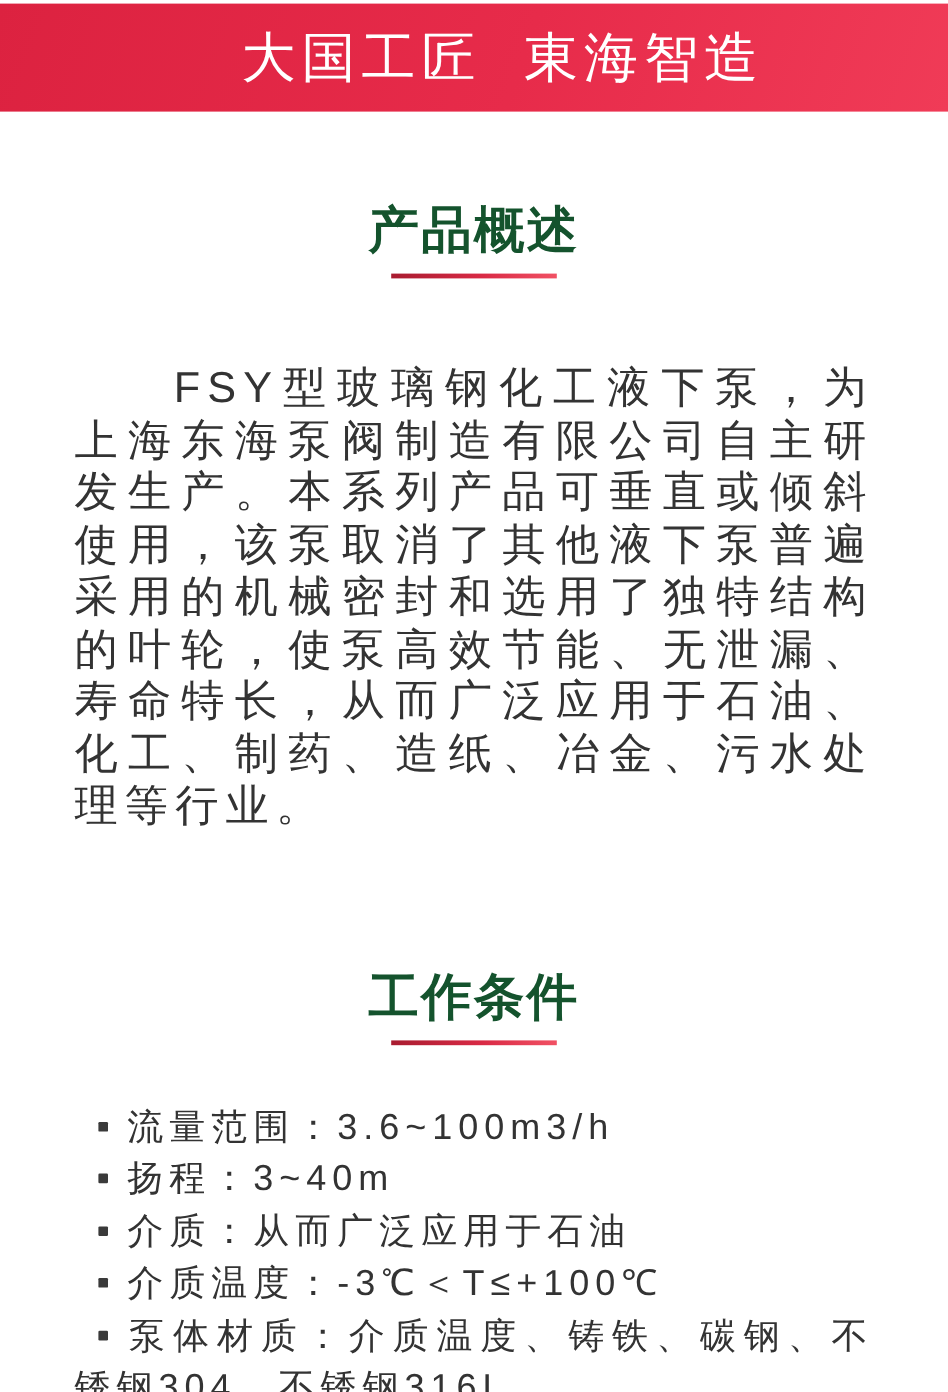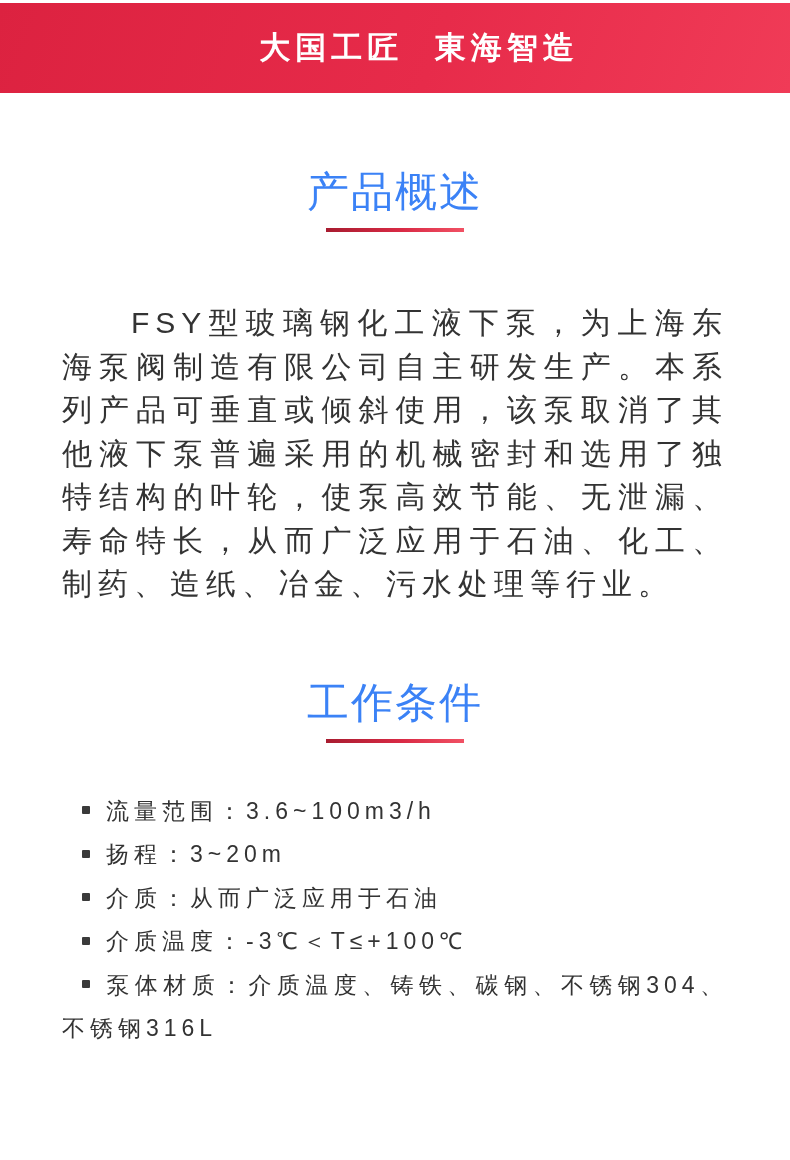--- a/index.html
+++ b/index.html
@@ -18,67 +18,67 @@
     margin-top: 3px;
     width: 790px;
     height: 90px;
     background: linear-gradient(110deg, #dc2240 0%, #e72b4a 55%, #f03b57 100%);
     display: flex;
     align-items: center;
     justify-content: center;
   }
   .banner-title {
     color: #ffffff;
-    font-size: 31px;
-    font-weight: 700;
+    font-size: 45px;
+    font-weight: 400;
     letter-spacing: 5px;
     word-spacing: 18px;
     white-space: nowrap;
     margin-left: 48px;
   }
 
   
   .section-head { text-align: center; }
   .section-head.first { margin-top: 73px; }
-  .section-head.second { margin-top: 71px; }
+  .section-head.second { margin-top: 112px; }
   .section-title {
     font-size: 42px;
     line-height: 52px;
-    font-weight: 400;
+    font-weight: 700;
     letter-spacing: 2px;
-    color: #3b82f6;
+    color: #14532d;
   }
   .title-underline {
     width: 138px;
     height: 4px;
     margin: 10px auto 0 auto;
     background: linear-gradient(to right, #a81c30 0%, #d92a45 55%, #f15164 100%);
   }
 
   
   .content { padding: 0 62px; }
   .overview-paragraph {
     margin-top: 69px;
-    font-size: 30px;
+    font-size: 36px;
     line-height: 43.5px;
     letter-spacing: 6px;
     color: #333;
     text-align: justify;
     text-justify: inter-character;
     line-break: anywhere;
     text-indent: 2.3em;
   }
 
   
   .conditions-list {
     margin-top: 47px;
     list-style: none;
   }
   .conditions-list li {
-    font-size: 23px;
+    font-size: 30px;
     line-height: 43.5px;
     letter-spacing: 5px;
     color: #333;
     text-align: justify;
     text-justify: inter-character;
     line-break: anywhere;
   }
   .bullet {
     display: inline-block;
     width: 8px;
@@ -106,18 +106,18 @@
 </div>
 
 <div class="section-head second">
   <div class="section-title">工作条件</div>
   <div class="title-underline"></div>
 </div>
 
 <div class="content">
   <ul class="conditions-list">
     <li><span class="bullet"></span><span>流量范围：3.6~100m3/h</span></li>
-    <li><span class="bullet"></span><span>扬程：3~20m</span></li>
+    <li><span class="bullet"></span><span>扬程：3~40m</span></li>
     <li><span class="bullet"></span><span>介质：从而广泛应用于石油</span></li>
     <li><span class="bullet"></span><span>介质温度：-3℃＜T≤+100℃</span></li>
     <li><span class="bullet"></span><span>泵体材质：介质温度、铸铁、碳钢、不锈钢304、不锈钢316L</span></li>
   </ul>
 </div>
 
 </body></html>

